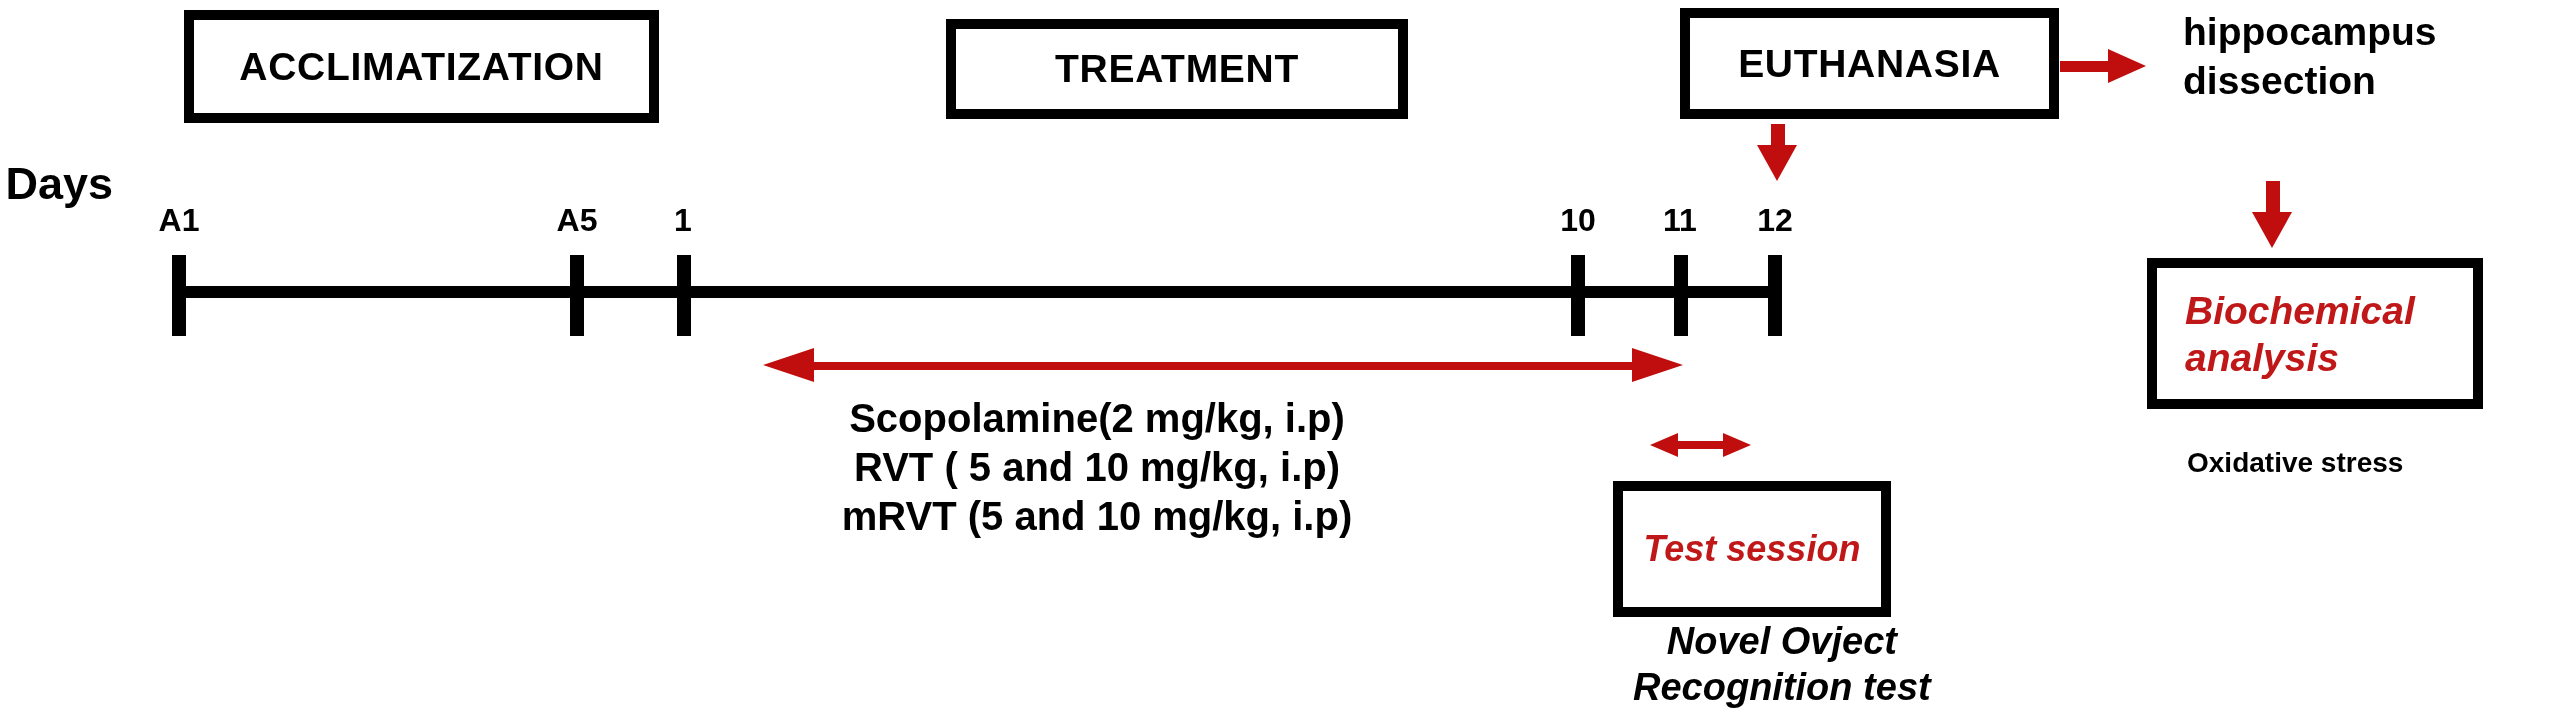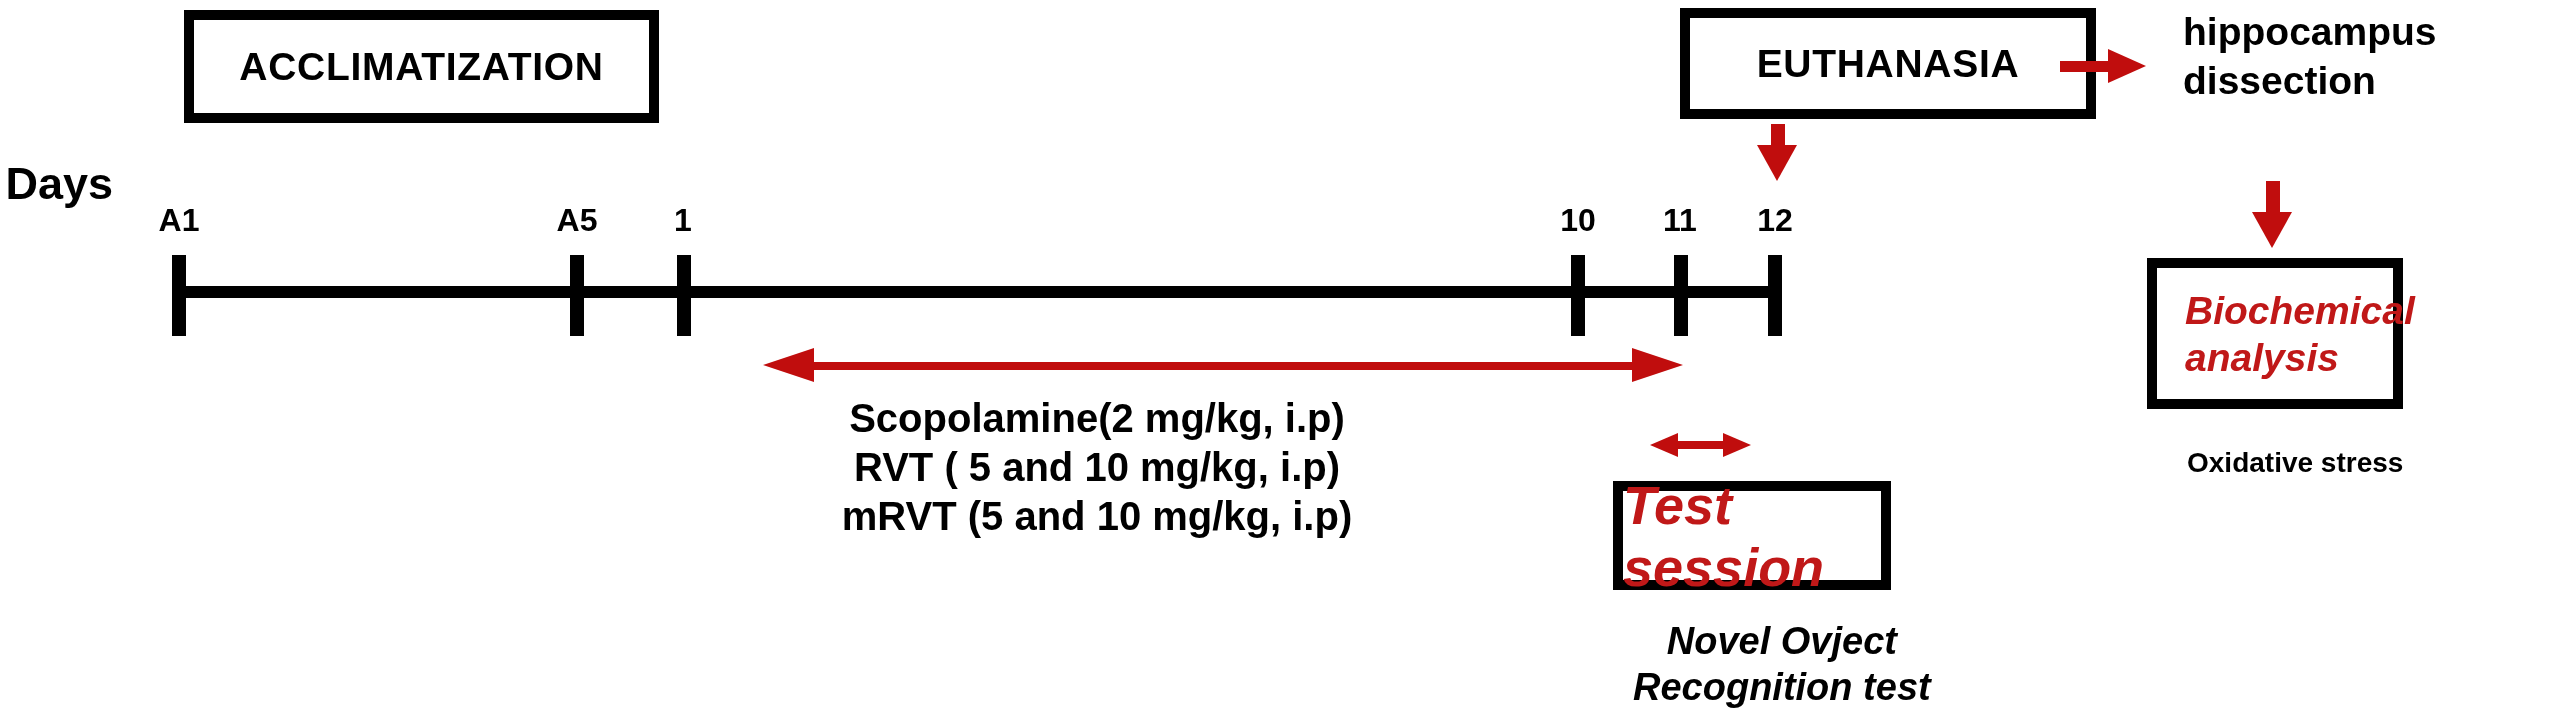--- a/index.html
+++ b/index.html
@@ -15,21 +15,21 @@
   
   .pbox {
     position:absolute;
     border:10px solid #000;
     background:#fff;
     display:flex; align-items:center; justify-content:center;
     font-weight:bold; font-size:39px; letter-spacing:0.7px;
   }
   .box-acclim { left:184px; top:10px;  width:475px; height:113px; }
   .box-treat  { left:946px; top:19px; width:462px; height:100px; }
-  .box-euth   { left:1680px; top:8px; width:416px; height:111px; }
+  .box-euth   { left:1680px; top:8px; width:379px; height:111px; }
 
   
   .days { position:absolute; left:5.4px; top:158px; font-weight:bold; font-size:45px; }
 
   
   .tl-bar { position:absolute; left:172px; top:286px; width:1610px; height:12px; background:#000; }
   .tick   { position:absolute; top:255px; width:13.5px; height:81px; background:#000; }
   .tick-label { position:absolute; top:202px; width:94px; height:42px;
                 text-align:center; font-weight:bold; font-size:32px; }
 
@@ -45,57 +45,60 @@
   .tri-right-med { border-top:17.5px solid transparent; border-bottom:17.5px solid transparent; border-left:38px solid var(--accent-red); }
 
   
   .treat-details {
     position:absolute; left:756px; top:394px; width:682px;
     text-align:center; font-weight:bold; font-size:40px; line-height:49px;
   }
 
   
   .box-testsession {
-    position:absolute; left:1613px; top:481px; width:278px; height:109px;
+    position:absolute; left:1613px; top:481px; width:278px; height:136px;
     border:10px solid #000; background:#fff;
     display:flex; align-items:center; justify-content:center;
-    color:var(--red-text); font-weight:bold; font-style:italic; font-size:54px;
+    color:var(--red-text); font-weight:bold; font-style:italic; font-size:36px;
   }
   .nor-caption {
     position:absolute; left:1633px; top:618px;
     font-weight:bold; font-style:italic; font-size:38px; line-height:46px;text-align:center;
   }
 
   
   .dissection {
     position:absolute; left:2183px; top:6.7px;
     font-weight:bold; font-size:39px; line-height:49px;
   }
 
   
   .box-biochem {
-    position:absolute; left:2147px; top:258px; width:256px; height:151px;
+    position:absolute; left:2147px; top:258px; width:336px; height:151px;
     border:10px solid #000; background:#fff;
     display:flex; flex-direction:column; justify-content:center;
     padding-left:28px;
     color:var(--red-text); font-weight:bold; font-style:italic;
     font-size:39px; line-height:47px;
   }
   .oxidative {
     position:absolute; left:2187px; top:439px;
     font-weight:bold; font-size:28px; line-height:47px;
   }
 </style>
 </head>
 <body>
 
 <div class="canvas">
 
   <div class="pbox box-acclim">
     <span>ACCLIMATIZATION</span>
+  </div>
+  <div class="pbox box-treat">
+    <span>TREATMENT</span>
   </div>
   <div class="pbox box-euth">
     <span>EUTHANASIA</span>
   </div>
 
   <div class="days">Days</div>
 
   <div class="tl-bar"></div>
 
   <div class="tick" style="left:172px;"></div>

